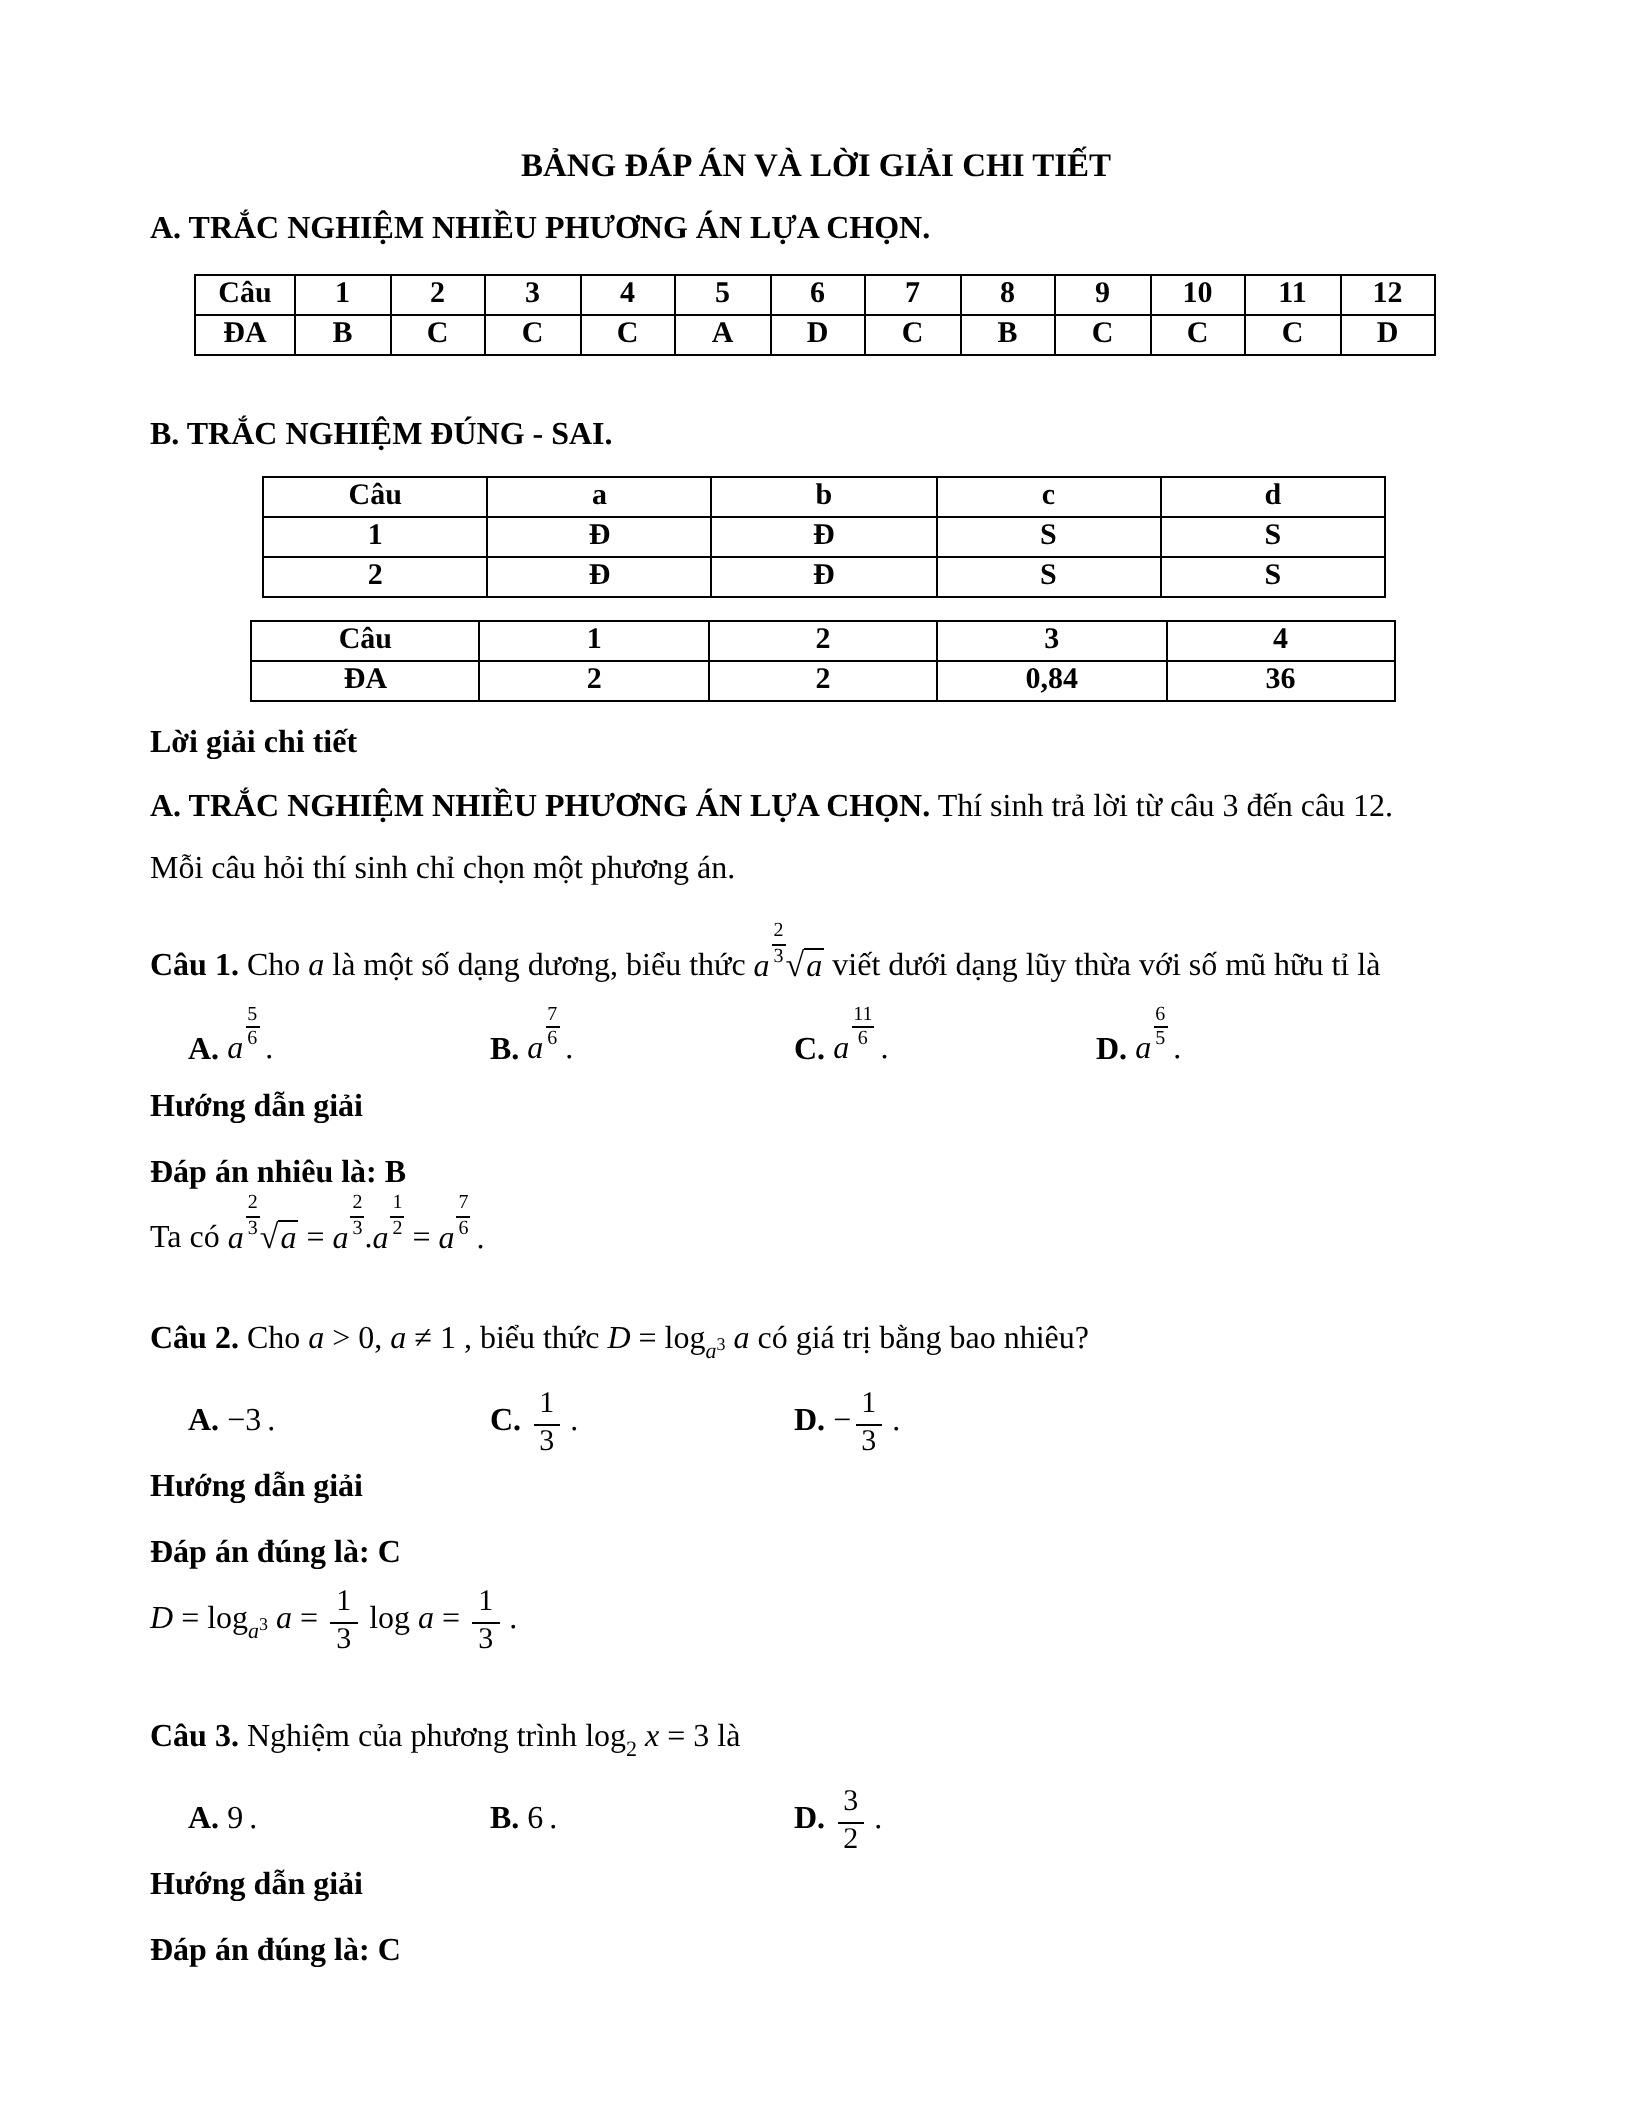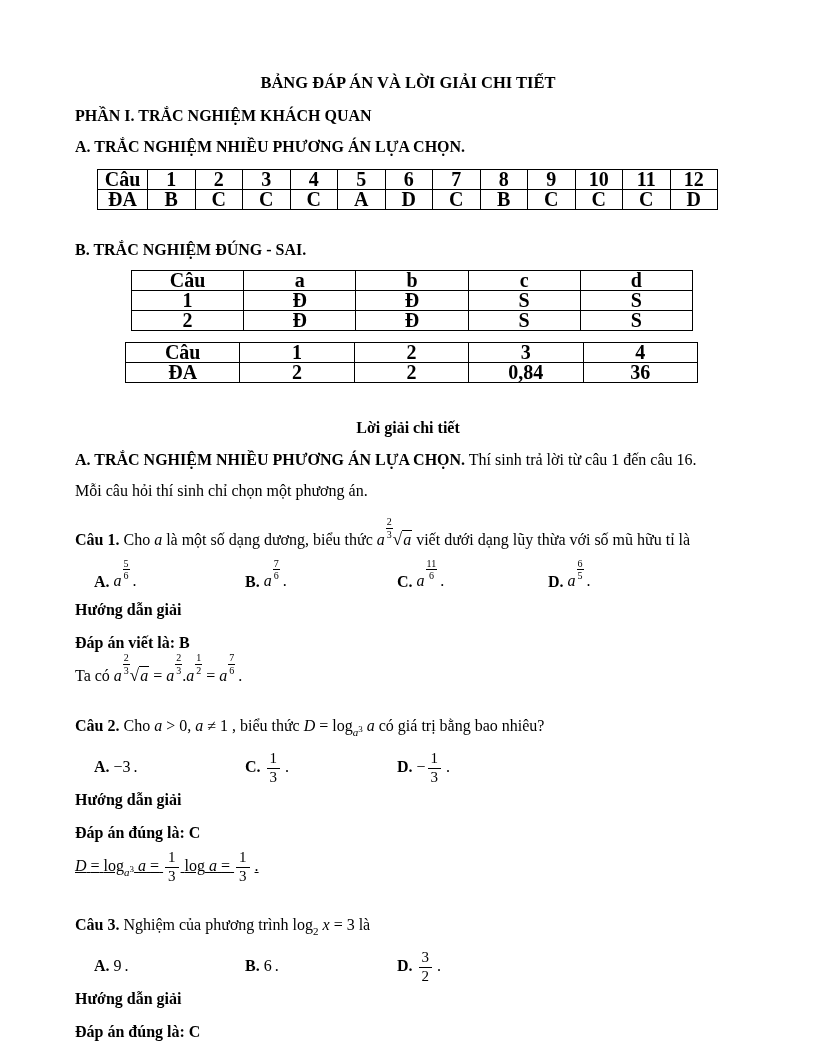--- a/index.html
+++ b/index.html
@@ -10,41 +10,41 @@
     box-sizing:border-box; padding:73px 75px 0 75px; overflow:hidden;
   }
   .title { text-align:center; font-weight:bold; font-size:16.5px; }
   .h-part { font-weight:bold; margin-top:14px; }
   .h-sec  { font-weight:bold; margin-top:13px; }
   .h-secB { font-weight:bold; margin-top:31px; }
   .h-secC { font-weight:bold; margin-top:32px; }
   table { border-collapse:collapse; table-layout:fixed; }
   td {
     border:1px solid #000; text-align:center; font-weight:bold;
-    font-size:20px; height:19px; line-height:19px; padding:0 2px;
+    font-size:15px; height:19px; line-height:19px; padding:0 2px;
     overflow:hidden; white-space:nowrap;
   }
   .tblA { width:621px; margin:13px 0 0 22px; }
   .tblA td:first-child { width:45px; }
   .tblB { width:562px; margin:11px 0 0 56px; }
   .tblC { width:573px; margin:11px 0 0 50px; }
-  .sol-head { font-weight:bold; margin-top:36px;text-align:center; }
+  .sol-head { font-weight:bold; margin-top:12px; }
   .intro1 { margin-top:14px; white-space:nowrap; }
   .intro2 { margin-top:13px;font-family:Liberation Serif, serif; }
   .stem { margin-top:16px; white-space:nowrap; line-height:36px; }
   .stem-short { margin-top:15px; white-space:nowrap; line-height:28px; }
   .options { display:flex; margin-left:19px; line-height:34px; align-items:baseline; }
   .options.tall { line-height:42px; }
   .opt { width:151px; }
   .opt:nth-child(2) { width:152px; }
   .opt:last-child { width:auto; }
   .guide { text-align:left; font-weight:bold; line-height:24px; }
   .answer { font-weight:bold; margin-top:12px; }
   .solline { line-height:42px; white-space:nowrap; }
-  .solline2 { line-height:48px; white-space:nowrap;text-decoration:underline; }
+  .solline2 { line-height:48px; white-space:nowrap; }
   i { font-family:"Liberation Serif", serif; }
   
   .supfrac {
     display:inline-block; text-align:center; font-size:10px; line-height:1.15;
     vertical-align:7px; font-style:normal; margin-left:1px;
   }
   .supfrac .fn { display:block; border-bottom:1px solid #000; padding:0 1px; }
   .supfrac .fd { display:block; }
   
   .frac {
@@ -59,21 +59,20 @@
   .logsub { font-size:11px; vertical-align:-5px; }
   .logsub .ss { font-size:9px; vertical-align:4px; }
   .period { margin-left:3px; }
 </style>
 </head>
 <body>
 
 <div class="page">
 
   <div class="title">BẢNG ĐÁP ÁN VÀ LỜI GIẢI CHI TIẾT</div>
-  <div class="h-part">PHẦN I. TRẮC NGHIỆM KHÁCH QUAN</div>
   <div class="h-sec">A. TRẮC NGHIỆM NHIỀU PHƯƠNG ÁN LỰA CHỌN.</div>
 
   <table class="tblA">
     <tbody>
         <tr>
       <td>Câu</td>
       <td>1</td>
       <td>2</td>
       <td>3</td>
       <td>4</td>
@@ -147,41 +146,41 @@
       <td>2</td>
       <td>2</td>
       <td>0,84</td>
       <td>36</td>
     </tr>
   </tbody>
     </table>
 
   <div class="sol-head">Lời giải chi tiết</div>
 
-  <div class="intro1"><b>A. TRẮC NGHIỆM NHIỀU PHƯƠNG ÁN LỰA CHỌN.</b> <span>Thí sinh trả lời từ câu 1 đến câu 16.</span></div>
+  <div class="intro1"><b>A. TRẮC NGHIỆM NHIỀU PHƯƠNG ÁN LỰA CHỌN.</b> <span>Thí sinh trả lời từ câu 3 đến câu 12.</span></div>
   <div class="intro2">Mỗi câu hỏi thí sinh chỉ chọn một phương án.</div>
 
   <div class="stem">
     <b>Câu 1.</b>
     <span>Cho</span>
     <i>a</i>
     <span>là một số dạng dương, biểu thức</span>
     <span class="pow"><i>a</i><span class="supfrac"><span class="fn">2</span><span class="fd">3</span></span></span><span class="sqrt"><span class="rsign">√</span><i class="rarg">a</i></span>
     <span>viết dưới dạng lũy thừa với số mũ hữu tỉ là</span>
   </div>
 
   <div class="options">
     <span class="opt"><b>A.</b> <span class="pow"><i>a</i><span class="supfrac"><span class="fn">5</span><span class="fd">6</span></span></span><span class="period">.</span></span>
     <span class="opt"><b>B.</b> <span class="pow"><i>a</i><span class="supfrac"><span class="fn">7</span><span class="fd">6</span></span></span><span class="period">.</span></span>
     <span class="opt"><b>C.</b> <span class="pow"><i>a</i><span class="supfrac"><span class="fn">11</span><span class="fd">6</span></span></span><span class="period">.</span></span>
     <span class="opt"><b>D.</b> <span class="pow"><i>a</i><span class="supfrac"><span class="fn">6</span><span class="fd">5</span></span></span><span class="period">.</span></span>
   </div>
 
   <div class="guide">Hướng dẫn giải</div>
-  <div class="answer">Đáp án viết là: B</div>
+  <div class="answer">Đáp án nhiêu là: B</div>
 
   <div class="solline">
     <span>Ta có</span>
     <span class="pow"><i>a</i><span class="supfrac"><span class="fn">2</span><span class="fd">3</span></span></span><span class="sqrt"><span class="rsign">√</span><i class="rarg">a</i></span>
     <span>=</span>
     <span class="pow"><i>a</i><span class="supfrac"><span class="fn">2</span><span class="fd">3</span></span></span><span>.</span><span class="pow"><i>a</i><span class="supfrac"><span class="fn">1</span><span class="fd">2</span></span></span>
     <span>=</span>
     <span class="pow"><i>a</i><span class="supfrac"><span class="fn">7</span><span class="fd">6</span></span></span><span class="period">.</span>
   </div>
 

